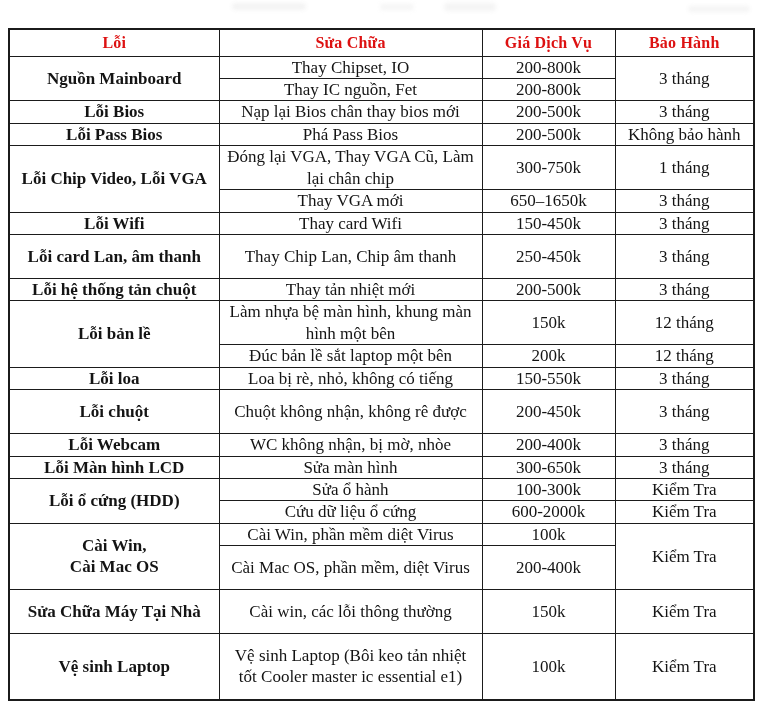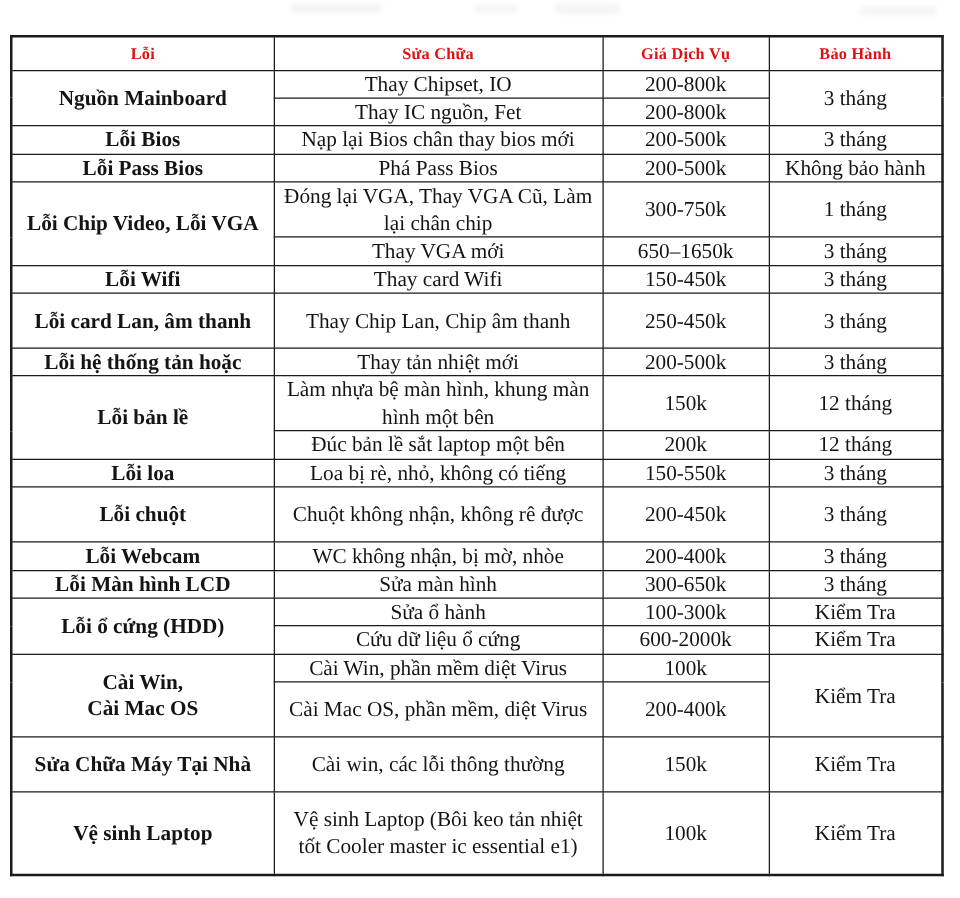--- a/index.html
+++ b/index.html
@@ -41,21 +41,21 @@
     border: 1px solid var(--border, #1b1b1b);
     text-align: center;
     vertical-align: middle;
     padding: 0 5px;
     font-size: 17px;
     line-height: 1.26;
     overflow: hidden;
   }
   .price-table th {
     color: var(--header-text, #dd1111);
-    font-size: 13px;
+    font-size: 16px;
     font-weight: bold;
     letter-spacing: 0.2px;
   }
   .price-table td.col-loi {
     font-weight: bold;
     text-align: center;
   }
   .preline { white-space: pre-line; }
   .bold-inline { font-weight: normal; }
 
@@ -133,21 +133,21 @@
   </tr>
 
   <tr class="h-double">
     <td class="col-loi">Lỗi card Lan, âm thanh</td>
     <td>Thay Chip Lan, Chip âm thanh</td>
     <td>250-450k</td>
     <td>3 tháng</td>
   </tr>
 
   <tr class="h-single">
-    <td class="col-loi">Lỗi hệ thống tản hoặc</td>
+    <td class="col-loi">Lỗi hệ thống tản chuột</td>
     <td>Thay tản nhiệt mới</td>
     <td>200-500k</td>
     <td>3 tháng</td>
   </tr>
 
   <tr class="h-double">
     <td class="col-loi" rowspan="2">Lỗi bản lề</td>
     <td>Làm nhựa bệ màn hình, khung màn hình một bên</td>
     <td>150k</td>
     <td>12 tháng</td>

